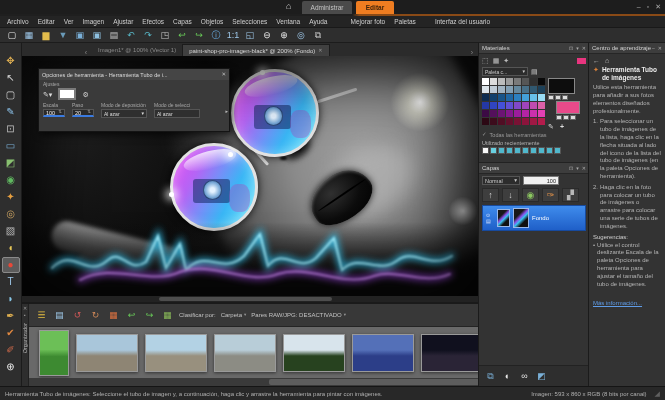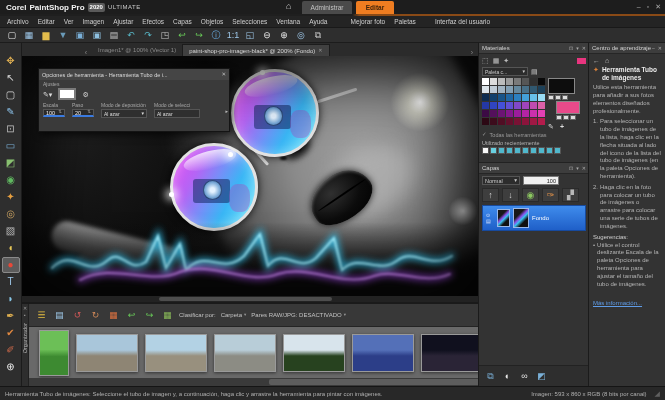--- a/index.html
+++ b/index.html
@@ -232,26 +232,20 @@
   .sb-right{font-size:6px;color:#b0b0b0;white-space:nowrap;}
   .sb-grip{font-size:7px;color:#606060;}
   .glyph{line-height:1;}
 </style>
 </head>
 <body>
 
 <div class="app">
 
   <div class="titlebar">
-    <div class="brand">
-      <span>Corel</span>
-      <span>PaintShop Pro</span>
-      <span class="badge">2020</span>
-      <span class="edition">ULTIMATE</span>
-    </div>
     <span class="home-icon glyph">⌂</span>
     <div class="ws-tab ws-manage">Administrar</div>
     <div class="ws-tab ws-edit">Editar</div>
     <div class="win-controls">
 
     <span class="glyph">–</span>
         <span class="glyph">▫</span>
         <span class="glyph">✕</span>
       </div>
   </div>

